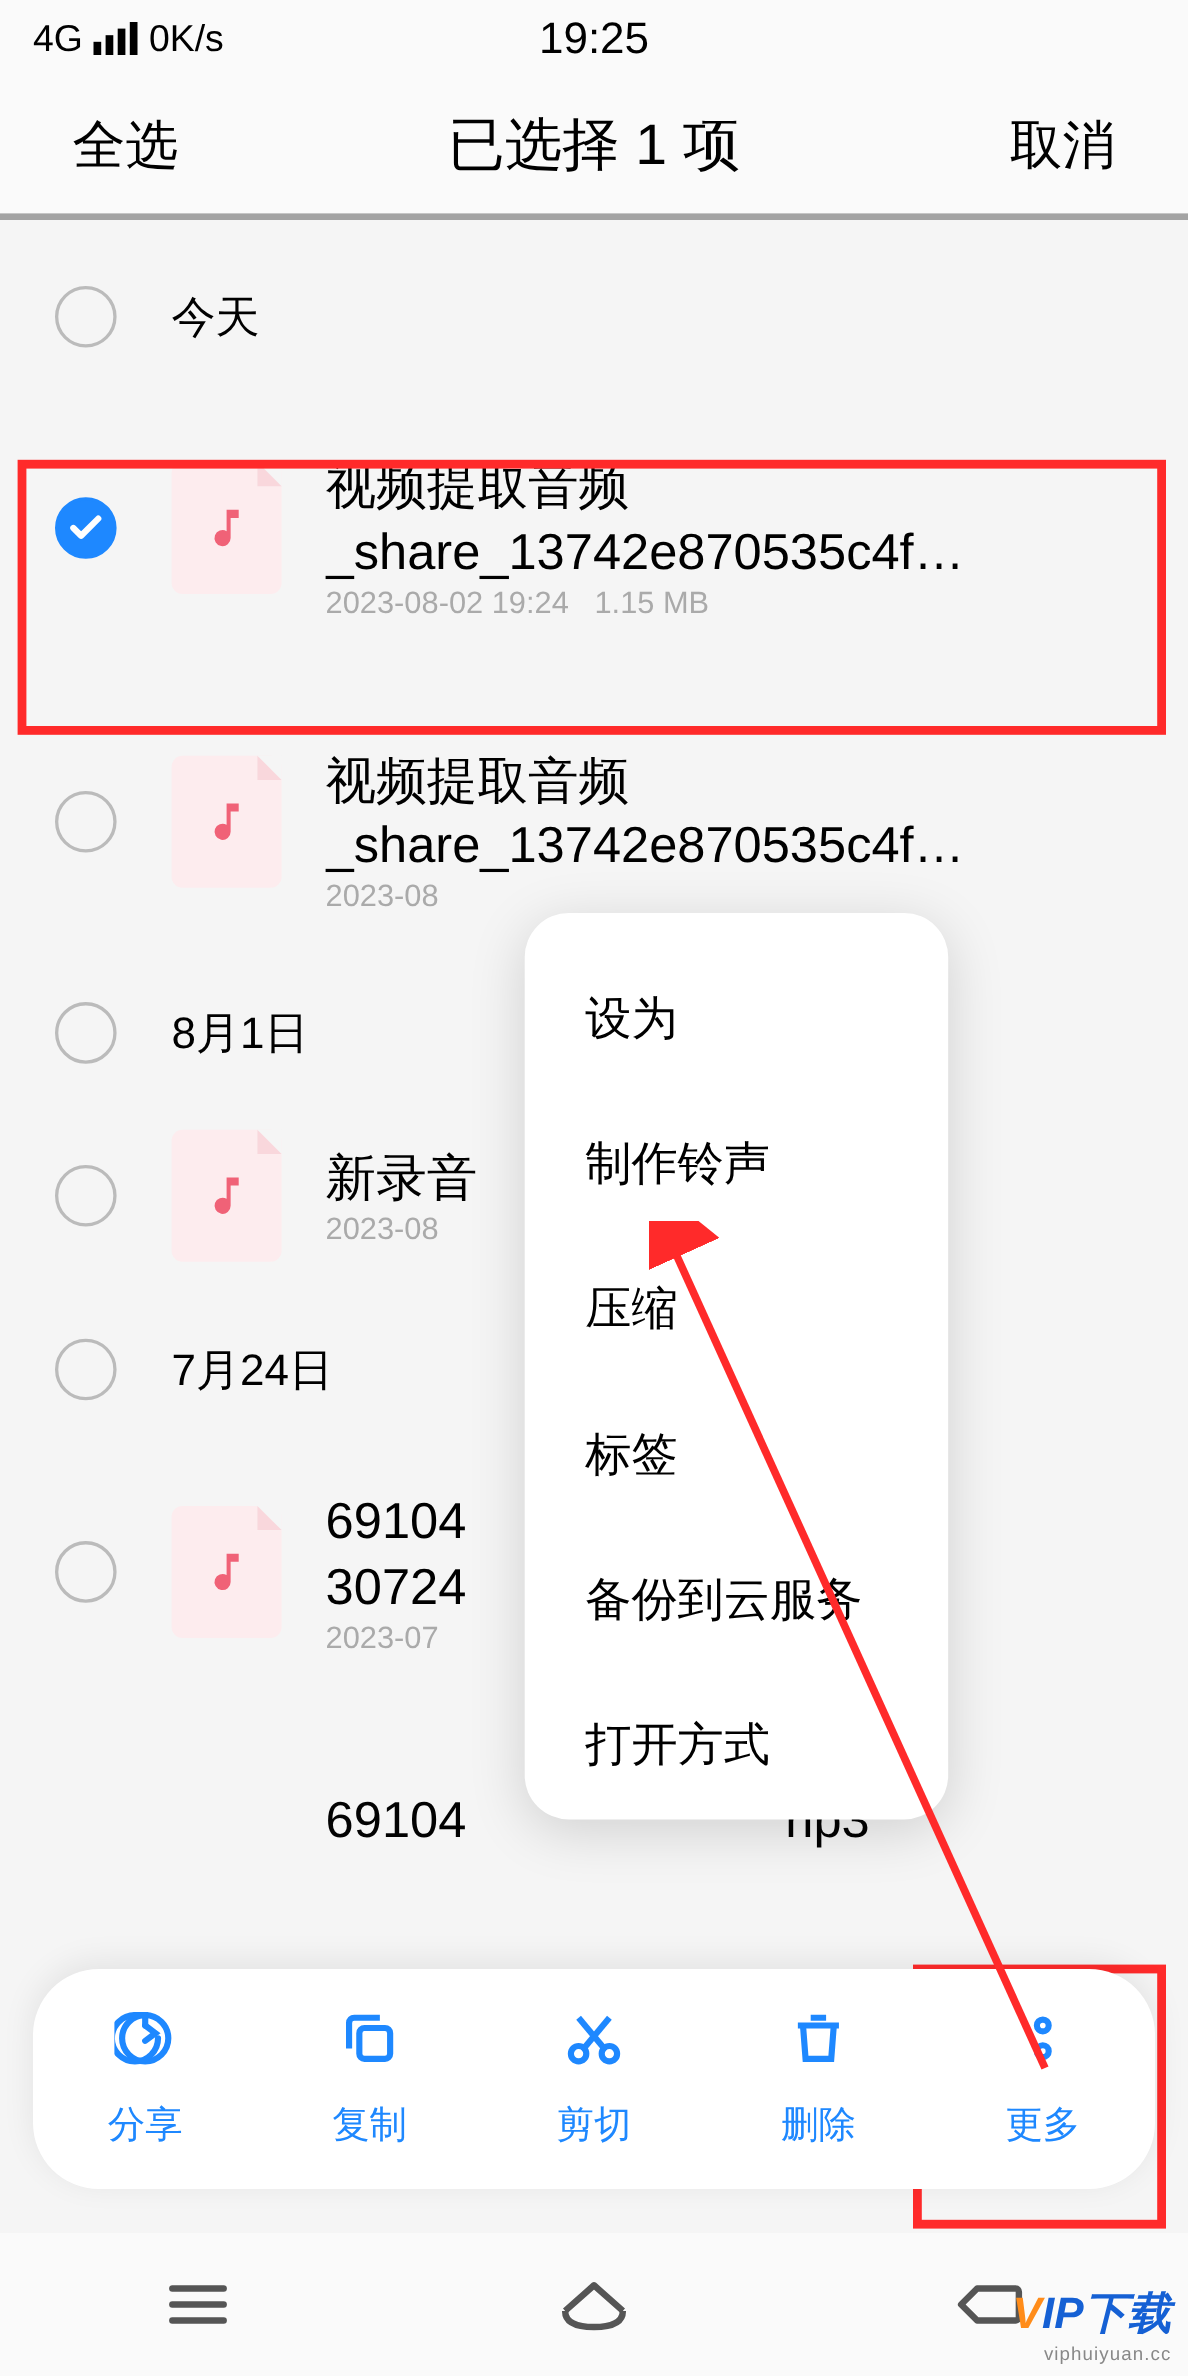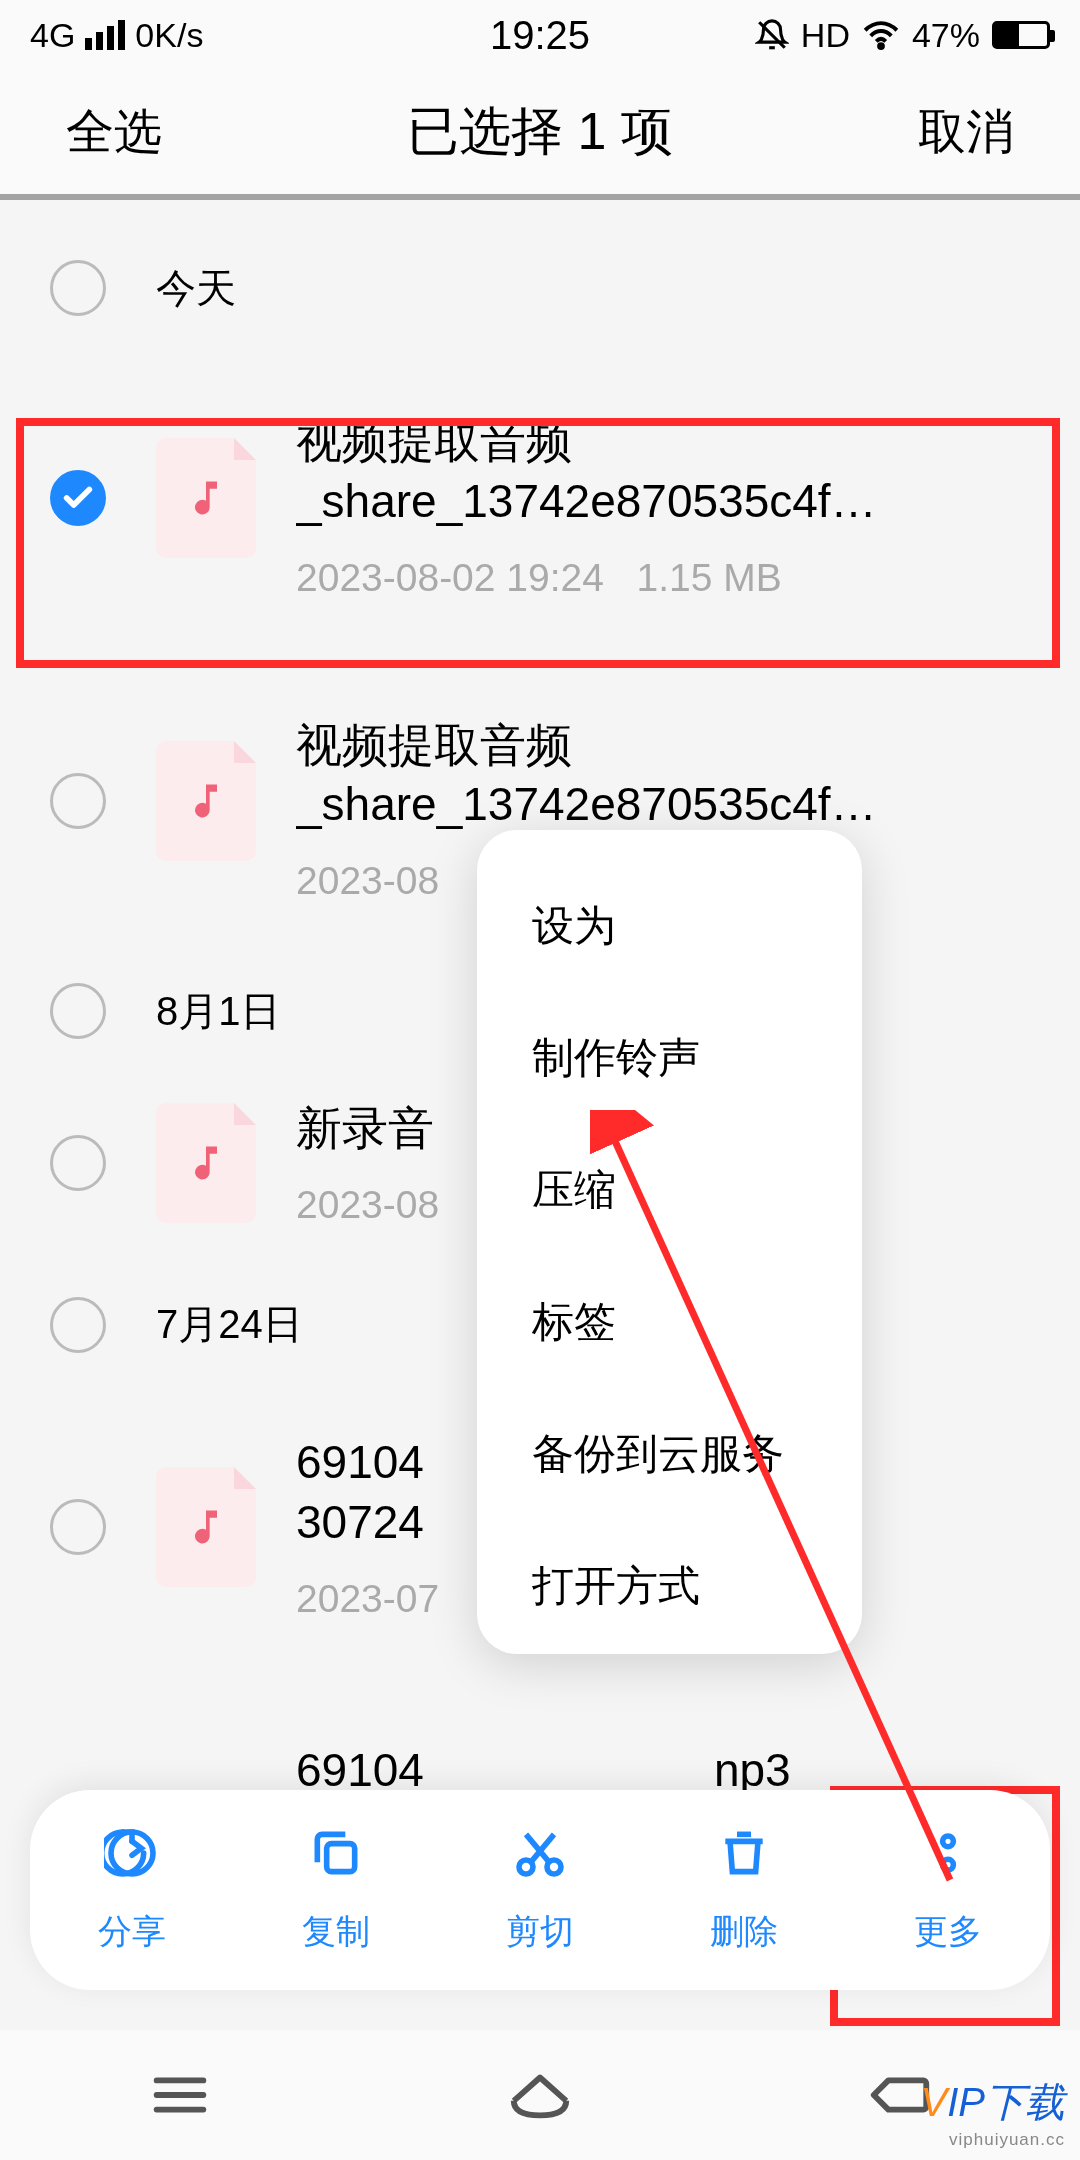--- a/index.html
+++ b/index.html
@@ -74,21 +74,21 @@
     border-top:22px solid #f5f5f5; border-left:22px solid #f9d7dc;
   }
   .file-icon svg { width:44px; height:44px; }
   .file-info { flex: 1; min-width: 0; }
   .file-name {
     font-size: 46px; color: #000; line-height: 1.3;
     white-space: nowrap; overflow: hidden; text-overflow: ellipsis;
     max-width: 700px;
   }
   .file-name.two-line { white-space: normal; display:-webkit-box;margin-top:16px; -webkit-line-clamp:2; -webkit-box-orient:vertical;}
-  .file-meta { font-size: 39px; color: #aaa; margin-top: 24px; }
+  .file-meta { font-size: 28px; color: #aaa; margin-top: 0; }
   
   .highlight-box {
     position: absolute;
     border: 8px solid #ff2a2a;
     pointer-events: none;
   }
   .hl1 { top: 418px; left: 16px; width: 1044px; height: 250px; }
   .hl2 { top: 1786px; left: 830px; width: 230px; height: 240px; }
   
   .context-menu {
@@ -142,21 +142,21 @@
     justify-content: space-around;
     background: #fafafa;
   }
   .nav-bar svg { width: 70px; height: 70px; }
   
   .watermark {
     position: absolute;
     bottom: 10px; right: 15px;
     z-index: 30;
   }
-  .watermark .brand { font-size: 40px; font-weight: 400; font-style: italic; }
+  .watermark .brand { font-size: 40px; font-weight: 700; font-style: italic; }
   .watermark .brand .v { color: #ff8c1a; }
   .watermark .brand .rest { color: #1560d4; }
   .watermark .sub { font-size: 17px; color: #888; text-align:right; letter-spacing:1px;}
   
   .peek { opacity: 0.99;}
 </style>
 </head>
 <body>
 
 <div class="status-bar">
@@ -164,38 +164,20 @@
     <span>4G</span>
     <span class="signal-bars">
         <span></span>
         <span></span>
         <span></span>
         <span></span>
       </span>
     <span>0K/s</span>
   </div>
   <div class="status-center">19:25</div>
-  <div class="status-right">
-    <svg width="34" height="34" viewBox="0 0 24 24" fill="none" stroke="#000" stroke-width="2.2">
-        <path d="M18 8a6 6 0 0 0-12 0c0 7-3 9-3 9h18s-3-2-3-9"></path>
-        <path d="M10 21h4"></path>
-        <line x1="3" y1="3" x2="21" y2="21"></line>
-      </svg>
-    <span>HD</span>
-    <svg width="38" height="38" viewBox="0 0 24 24" fill="none" stroke="#000" stroke-width="2.5">
-        <path d="M2 9c6-6 14-6 20 0"></path>
-        <path d="M5.5 12.5c4-4 9-4 13 0"></path>
-        <path d="M9 16c2-2 4-2 6 0"></path>
-        <circle cx="12" cy="19" r="1.2" fill="#000"></circle>
-      </svg>
-    <span>47%</span>
-    <span class="battery-icon">
-        <div class="battery-fill"></div>
-      </span>
-  </div>
 </div>
 
 <div class="header">
   <div class="header-left">全选</div>
   <div class="header-center">已选择 1 项</div>
   <div class="header-right">取消</div>
 </div>
 
 <div class="list">
 

